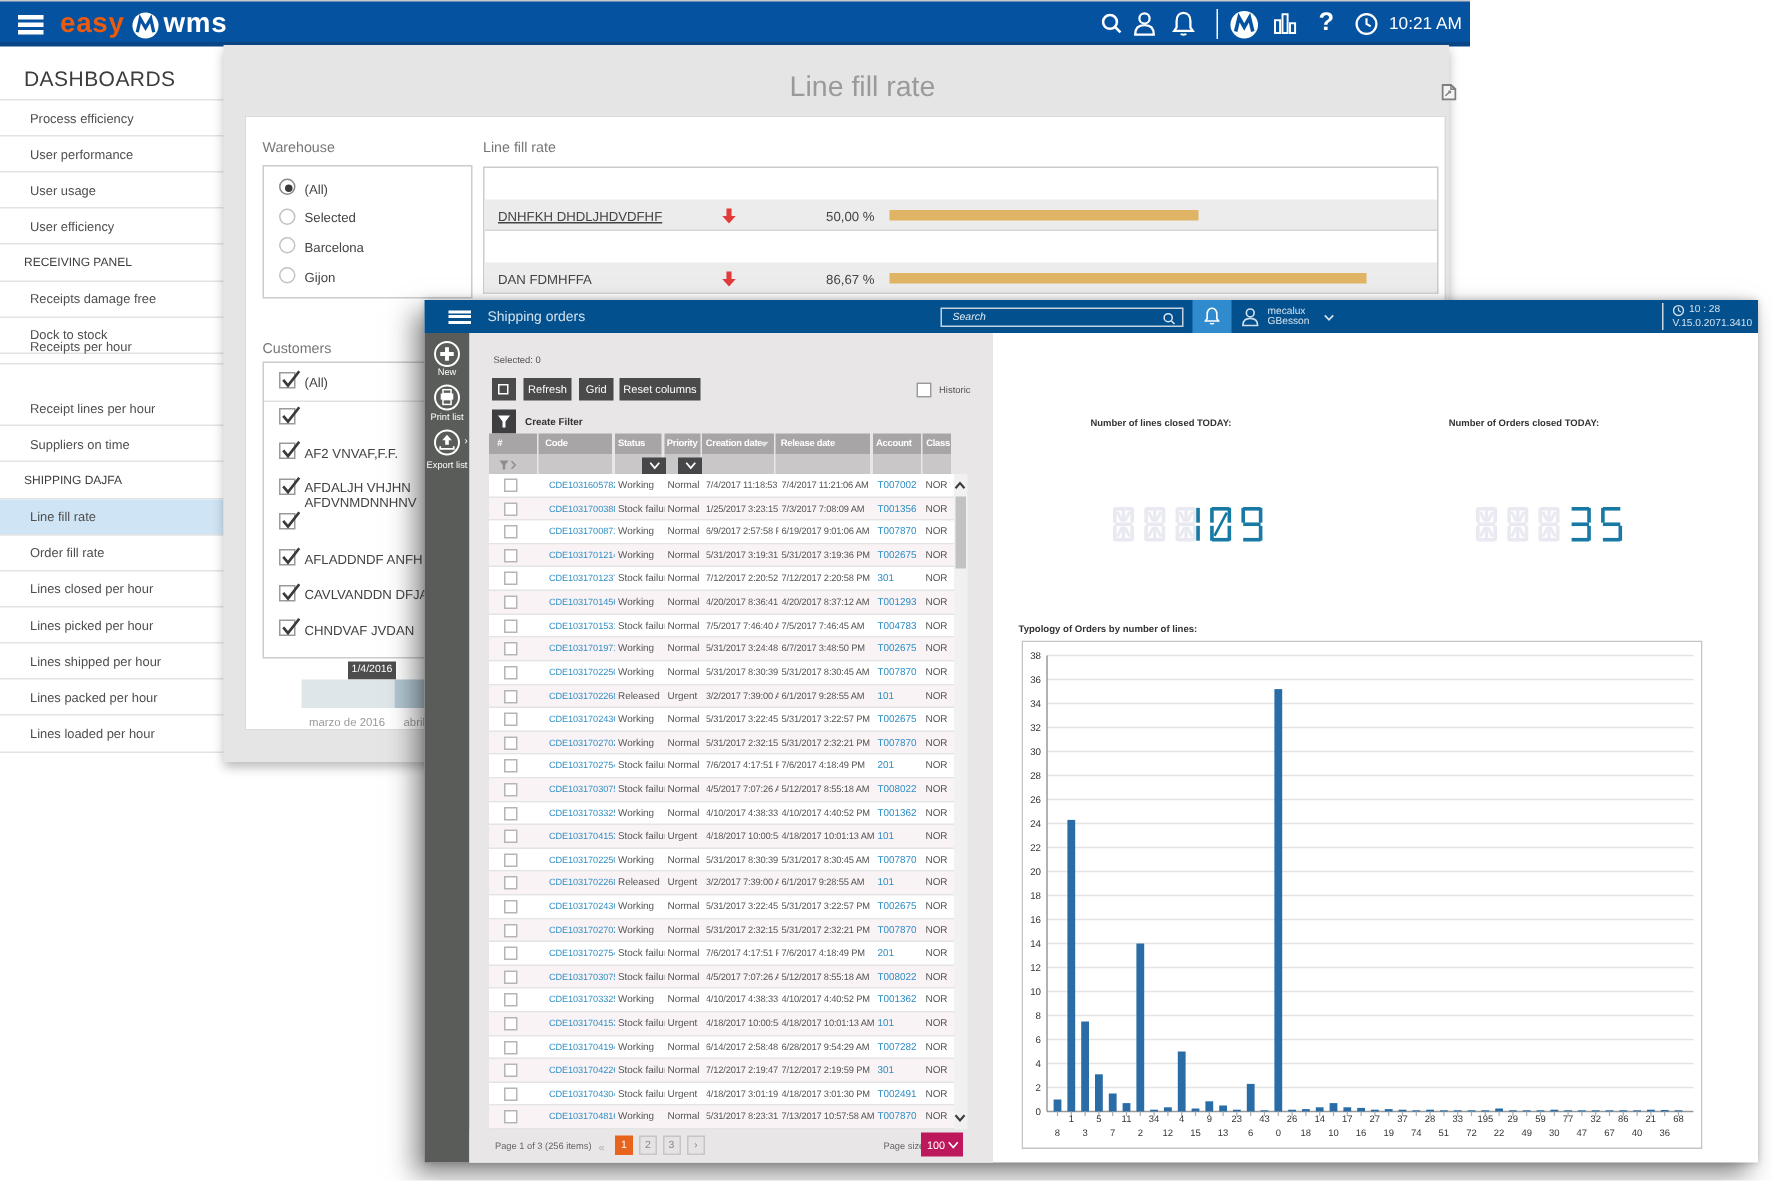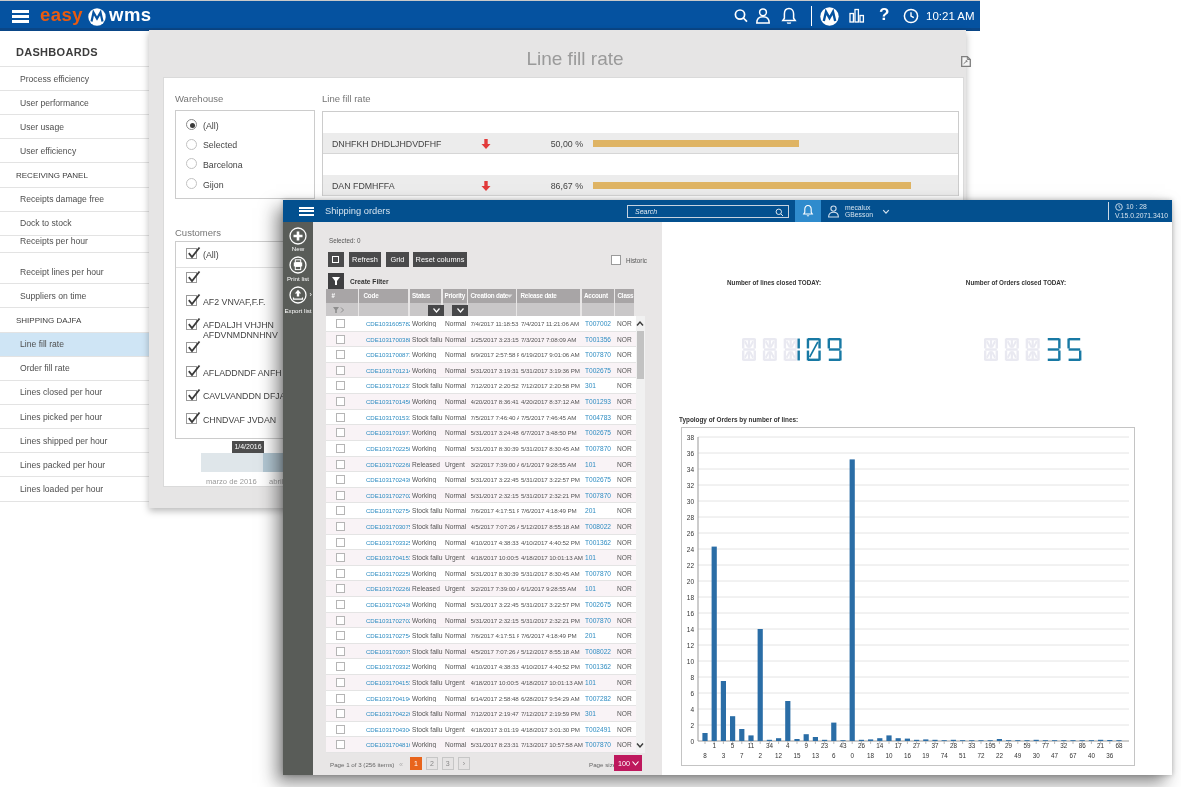--- a/index.html
+++ b/index.html
@@ -46,21 +46,21 @@
     <div class="abs" style="left:879px;top:4px;font-size:17px;font-weight:bold;color:#fff;">?</div>
     <svg class="abs" style="left:903px;top:7px;" width="16" height="16" viewBox="0 0 16 16">
       <circle cx="8" cy="8" r="6.6" stroke="#fff" stroke-width="1.5" fill="none"></circle>
       <path d="M8 4.2 L8 8 L10.8 9.6" stroke="#fff" stroke-width="1.4" fill="none"></path>
     </svg>
     <div class="abs" style="left:926px;top:9px;font-size:11.5px;color:#fff;">10:21 AM</div>
     <div class="abs" style="left:0;top:27px;width:980px;height:3px;background:#0a4687;"></div>
   </div>
 <div class="abs" style="left:0;top:38px;width:149px;">
     <div style="position:absolute;left:0;top:0.0px;width:149px;height:29.0px;border-bottom:1px solid #e3e3e3;">
-      <div style="position:absolute;left:16px;top:50%;transform:translateY(-50%);font-size:11px;color:#3c3c3c;font-weight:bold;letter-spacing:.3px;">DASHBOARDS</div>
+      <div style="position:absolute;left:16px;top:50%;transform:translateY(-50%);font-size:14px;color:#3c3c3c;font-weight:normal;letter-spacing:.3px;">DASHBOARDS</div>
     </div>
     <div style="position:absolute;left:0;top:29.0px;width:149px;height:24.1px;border-bottom:1px solid #e3e3e3;">
       <div style="position:absolute;left:20px;top:50%;transform:translateY(-50%);font-size:8.6px;color:#4e4e4e;">Process efficiency</div>
     </div>
     <div style="position:absolute;left:0;top:53.1px;width:149px;height:24.1px;border-bottom:1px solid #e3e3e3;">
       <div style="position:absolute;left:20px;top:50%;transform:translateY(-50%);font-size:8.6px;color:#4e4e4e;">User performance</div>
     </div>
     <div style="position:absolute;left:0;top:77.3px;width:149px;height:24.1px;border-bottom:1px solid #e3e3e3;">
       <div style="position:absolute;left:20px;top:50%;transform:translateY(-50%);font-size:8.6px;color:#4e4e4e;">User usage</div>
     </div>
@@ -69,21 +69,21 @@
     </div>
     <div style="position:absolute;left:0;top:125.6px;width:149px;height:24.1px;border-bottom:1px solid #e3e3e3;">
       <div style="position:absolute;left:16px;top:50%;transform:translateY(-50%);font-size:8px;color:#3c3c3c;">RECEIVING PANEL</div>
     </div>
     <div style="position:absolute;left:0;top:149.8px;width:149px;height:24.1px;border-bottom:1px solid #e3e3e3;">
       <div style="position:absolute;left:20px;top:50%;transform:translateY(-50%);font-size:8.6px;color:#4e4e4e;">Receipts damage free</div>
     </div>
     <div style="position:absolute;left:0;top:173.9px;width:149px;height:24.1px;border-bottom:1px solid #e3e3e3;">
       <div style="position:absolute;left:20px;top:50%;transform:translateY(-50%);font-size:8.6px;color:#4e4e4e;">Dock to stock</div>
     </div>
-    <div style="position:absolute;left:0;top:191px;width:149px;height:24.1px;border-bottom:1px solid #e3e3e3;">
+    <div style="position:absolute;left:0;top:181px;width:149px;height:24.1px;border-bottom:1px solid #e3e3e3;">
       <div style="position:absolute;left:20px;top:50%;transform:translateY(-50%);font-size:8.6px;color:#4e4e4e;">Receipts per hour</div>
     </div>
     <div style="position:absolute;left:0;top:222.2px;width:149px;height:24.1px;border-bottom:1px solid #e3e3e3;">
       <div style="position:absolute;left:20px;top:50%;transform:translateY(-50%);font-size:8.6px;color:#4e4e4e;">Receipt lines per hour</div>
     </div>
     <div style="position:absolute;left:0;top:246.4px;width:149px;height:24.1px;border-bottom:1px solid #e3e3e3;">
       <div style="position:absolute;left:20px;top:50%;transform:translateY(-50%);font-size:8.6px;color:#4e4e4e;">Suppliers on time</div>
     </div>
     <div style="position:absolute;left:0;top:270.5px;width:149px;height:24.1px;border-bottom:1px solid #e3e3e3;">
       <div style="position:absolute;left:16px;top:50%;transform:translateY(-50%);font-size:8px;color:#3c3c3c;">SHIPPING DAJFA</div>
@@ -126,21 +126,21 @@
         <span style="position:absolute;left:10px;top:27.7px;width:11px;height:11px;border-radius:50%;border:1px solid #c2c2c2;background:#fff;"></span>
         <span style="position:absolute;left:27px;top:29.2px;font-size:8.8px;color:#444;">Selected</span>
         <span style="position:absolute;left:10px;top:47.4px;width:11px;height:11px;border-radius:50%;border:1px solid #c2c2c2;background:#fff;"></span>
         <span style="position:absolute;left:27px;top:48.9px;font-size:8.8px;color:#444;">Barcelona</span>
         <span style="position:absolute;left:10px;top:67.1px;width:11px;height:11px;border-radius:50%;border:1px solid #c2c2c2;background:#fff;"></span>
         <span style="position:absolute;left:27px;top:68.6px;font-size:8.8px;color:#444;">Gijon</span>
       </div>
       <div class="abs" style="left:158px;top:15px;font-size:9.5px;color:#767676;">Line fill rate</div>
       <div class="abs" style="left:158px;top:33px;width:637px;height:85px;border:1px solid #ccc;background:#fff;">
         <div style="position:absolute;left:0;top:21px;width:635px;height:21px;background:#ececec;border-bottom:1px solid #d6d6d6;">
-          <span style="position:absolute;left:9px;top:6px;font-size:8.8px;color:#444;">DNHFKH DHDLJHDVDFHF</span>
+          <span style="position:absolute;left:9px;top:6px;font-size:8.8px;color:#444;text-decoration:underline;">DNHFKH DHDLJHDVDFHF</span>
           <svg style="position:absolute;left:157px;top:4.5px;" width="12" height="12" viewBox="0 0 12 12">
             <path d="M6 11 L1.5 6 L4.3 6 L4.3 1 L7.7 1 L7.7 6 L10.5 6 Z" fill="#e23b3b"></path>
           </svg>
           <span style="position:absolute;left:200px;top:6px;width:60px;text-align:right;font-size:8.8px;color:#444;">50,00 %</span>
           <span style="position:absolute;left:270px;top:7px;width:206px;height:7px;background:#dfb464;"></span>
         </div>
         <div style="position:absolute;left:0;top:63px;width:635px;height:21px;background:#ececec;border-bottom:1px solid #d6d6d6;">
           <span style="position:absolute;left:9px;top:6px;font-size:8.8px;color:#444;">DAN FDMHFFA</span>
           <svg style="position:absolute;left:157px;top:4.5px;" width="12" height="12" viewBox="0 0 12 12">
             <path d="M6 11 L1.5 6 L4.3 6 L4.3 1 L7.7 1 L7.7 6 L10.5 6 Z" fill="#e23b3b"></path>

